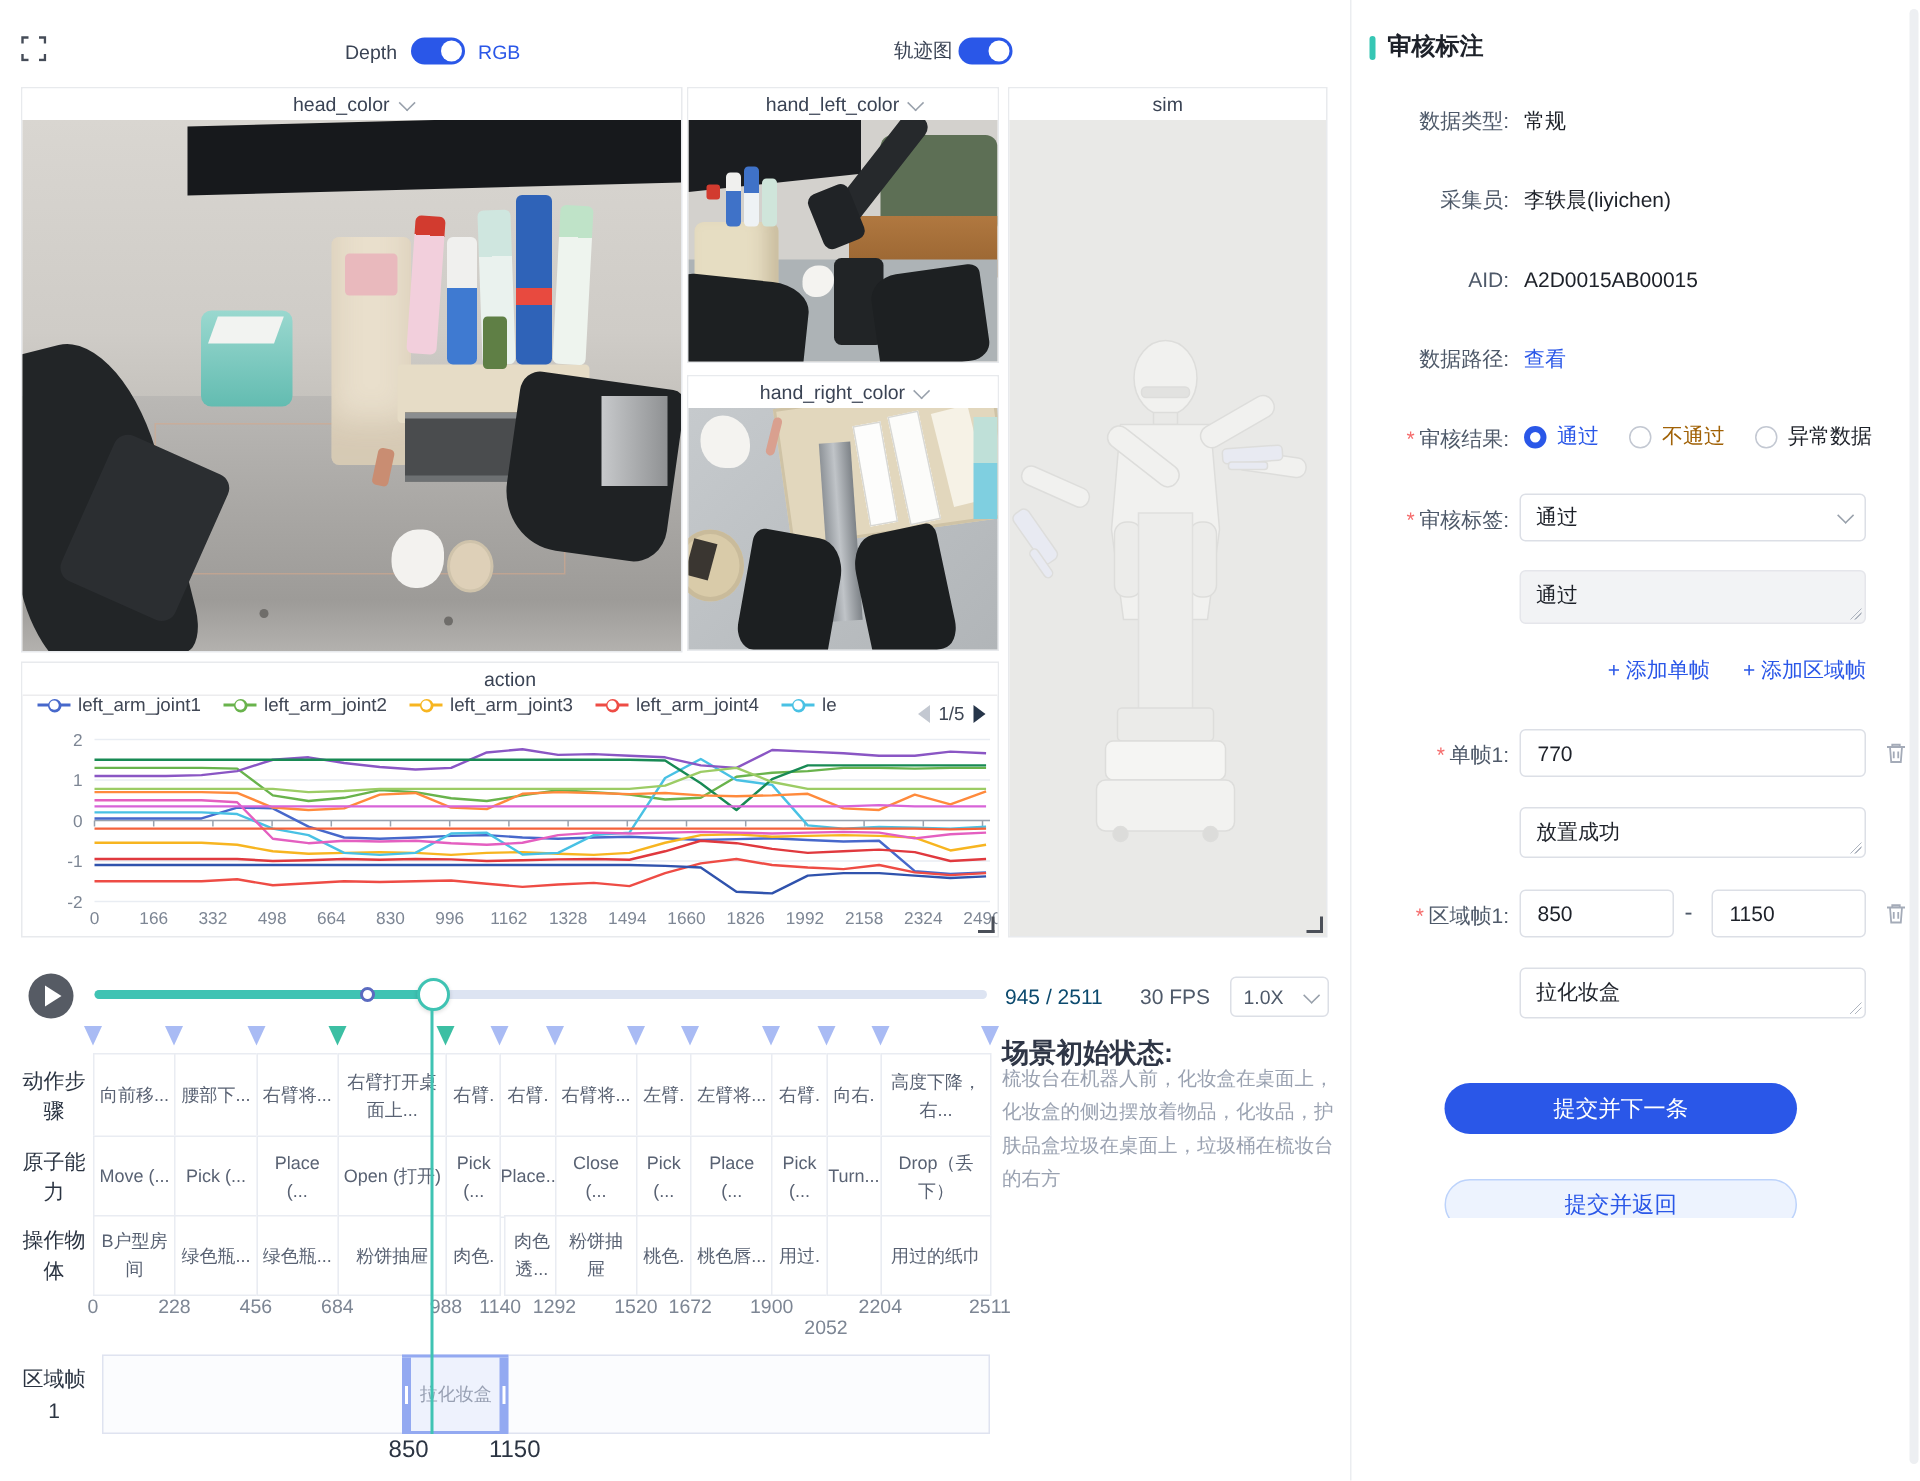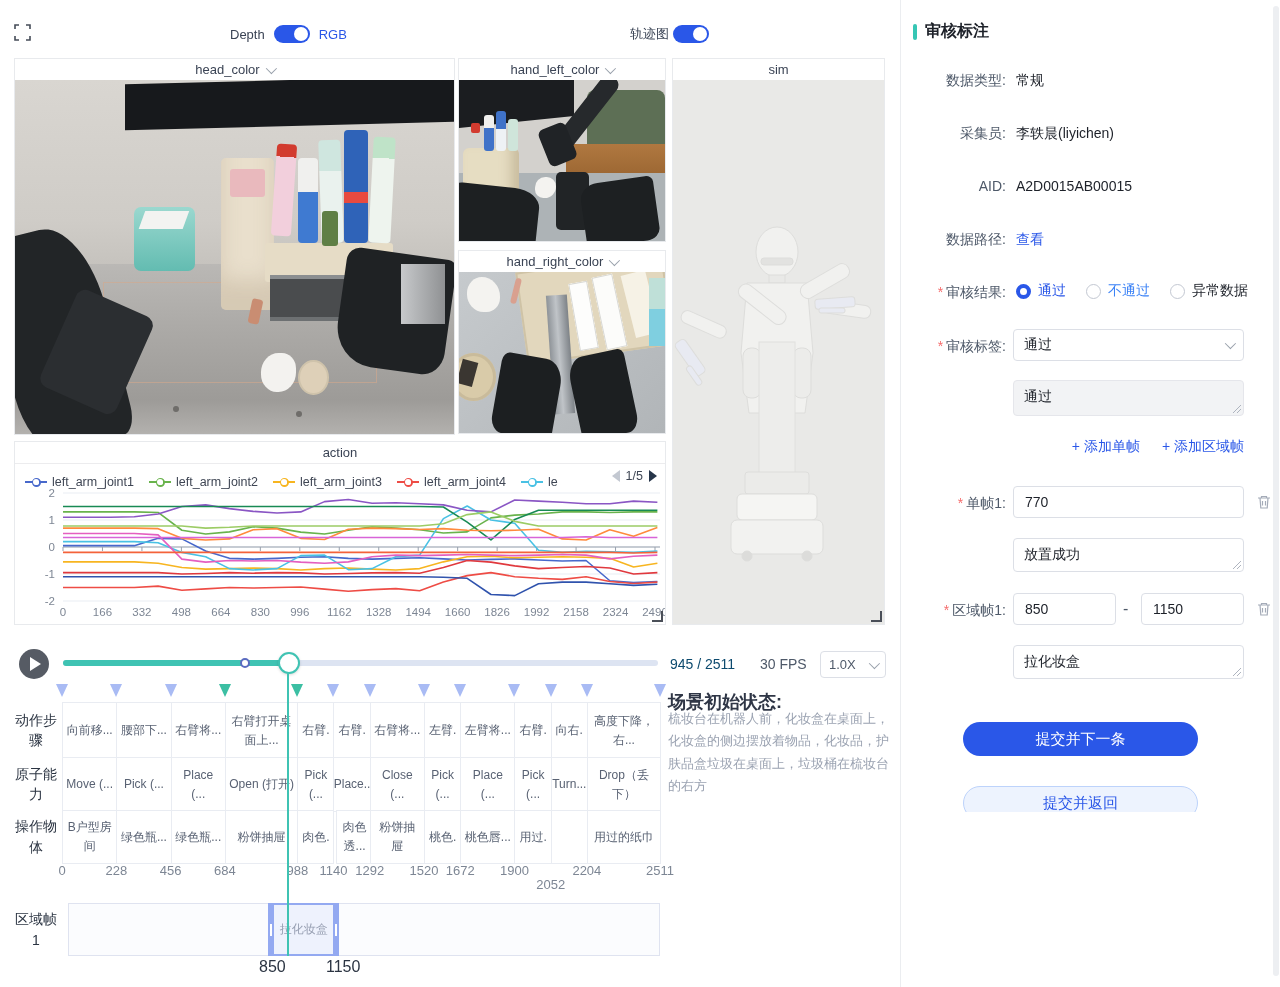--- a/index.html
+++ b/index.html
@@ -14,21 +14,21 @@
   .tb-blue{color:#2a57e8;}
   .switch{width:36px;height:18px;border-radius:10px;background:#2a57e8;position:relative;display:inline-block;}
   .switch::after{content:"";position:absolute;right:2px;top:2px;width:14px;height:14px;border-radius:50%;background:#fff;}
   
   .panel{position:absolute;border:1px solid #e8eaed;background:#fff;box-sizing:border-box;}
   .p-head{height:21px;border-bottom:1px solid #ececee;display:flex;align-items:center;justify-content:center;gap:6px;font-size:13px;color:#3a4354;background:#fff;}
   .chev{width:7px;height:7px;border-right:1.4px solid #98a0ab;border-bottom:1.4px solid #98a0ab;transform:rotate(45deg) translateY(-2px);display:inline-block;}
   .video{position:absolute;left:0;right:0;bottom:0;top:21px;overflow:hidden;}
   .rsz{position:absolute;right:2px;bottom:2px;width:9px;height:9px;border-right:2px solid #4a4f58;border-bottom:2px solid #4a4f58;}
   
-  #legendRow{position:absolute;left:0;right:0;top:21px;height:26px;display:flex;align-items:flex-end;padding-left:10px;gap:15px;}
+  #legendRow{position:absolute;left:0;right:0;top:21px;height:26px;display:flex;align-items:flex-start;padding-left:10px;gap:15px;}
   .lg-item{display:flex;align-items:center;gap:5px;font-size:12.5px;color:#3f4654;}
   .lg-mark{width:22px;height:2px;position:relative;}
   .lg-mark::after{content:"";position:absolute;left:50%;top:50%;transform:translate(-50%,-50%);width:6px;height:6px;border-radius:50%;background:#fff;border:2px solid inherit;}
   .pg{display:flex;align-items:center;gap:6px;position:absolute;right:8px;top:0;height:26px;font-size:12.5px;color:#3e4654;}
   .tri-l{width:0;height:0;border-top:6px solid transparent;border-bottom:6px solid transparent;border-right:8px solid #c3c8d1;}
   .tri-r{width:0;height:0;border-top:6px solid transparent;border-bottom:6px solid transparent;border-left:8px solid #263549;}
   
   #playBtn{position:absolute;left:19px;top:649px;width:30px;height:30px;border-radius:50%;background:#565b64;}
   #playBtn::after{content:"";position:absolute;left:11px;top:8px;width:0;height:0;border-top:7px solid transparent;border-bottom:7px solid transparent;border-left:11px solid #fff;}
   #sliderTrack{position:absolute;left:63px;top:660px;width:595px;height:6px;border-radius:3px;background:#dde4f2;}
@@ -91,21 +91,21 @@
 <div id="left">
 
   <svg class="abs" style="left:14px;top:24px" width="17" height="17" viewBox="0 0 17 17">
     <path d="M1 5V1h4M12 1h4v4M16 12v4h-4M5 16H1v-4" fill="none" stroke="#454c58" stroke-width="1.6"></path>
   </svg>
   <div class="abs" style="left:230px;top:25px;display:flex;align-items:center;gap:9px">
     <span class="tb-label">Depth</span>
     <span class="switch"></span>
     <span class="tb-label tb-blue">RGB</span>
   </div>
-  <div class="abs" style="left:630px;top:25px;display:flex;align-items:center;gap:4px">
+  <div class="abs" style="left:596px;top:25px;display:flex;align-items:center;gap:4px">
     <span class="tb-label">轨迹图</span>
     <span class="switch"></span>
   </div>
 
   <div class="panel" style="left:14px;top:58px;width:441px;height:377px">
     <div class="p-head">
       <span>head_color</span>
         <span class="chev"></span>
     </div>
     <div class="video v-head">
@@ -454,21 +454,21 @@
     <div class="fval link" style="top:231px">查看</div>
 
     <div class="flab" style="top:284px"><span class="req">*</span><span>审核结果:</span></div>
     <div class="fval" style="top:282px;display:flex;gap:20px" id="radioGroup">
         <label style="display: flex; align-items: center; gap: 7px; font-size: 14px;">
           <span class="radio sel"></span>
           <span style="color: rgb(42, 87, 232);">通过</span>
         </label>
         <label style="display: flex; align-items: center; gap: 7px; font-size: 14px;">
           <span class="radio un"></span>
-          <span style="color: #3b82f6;">不通过</span>
+          <span style="color: #a16207;">不通过</span>
         </label>
         <label style="display: flex; align-items: center; gap: 7px; font-size: 14px;">
           <span class="radio un"></span>
           <span style="color: rgb(29, 33, 41);">异常数据</span>
         </label>
       </div>
 
     <div class="flab" style="top:338px"><span class="req">*</span><span>审核标签:</span></div>
     <div class="selbox" style="top:329px">
       <span>通过</span>

